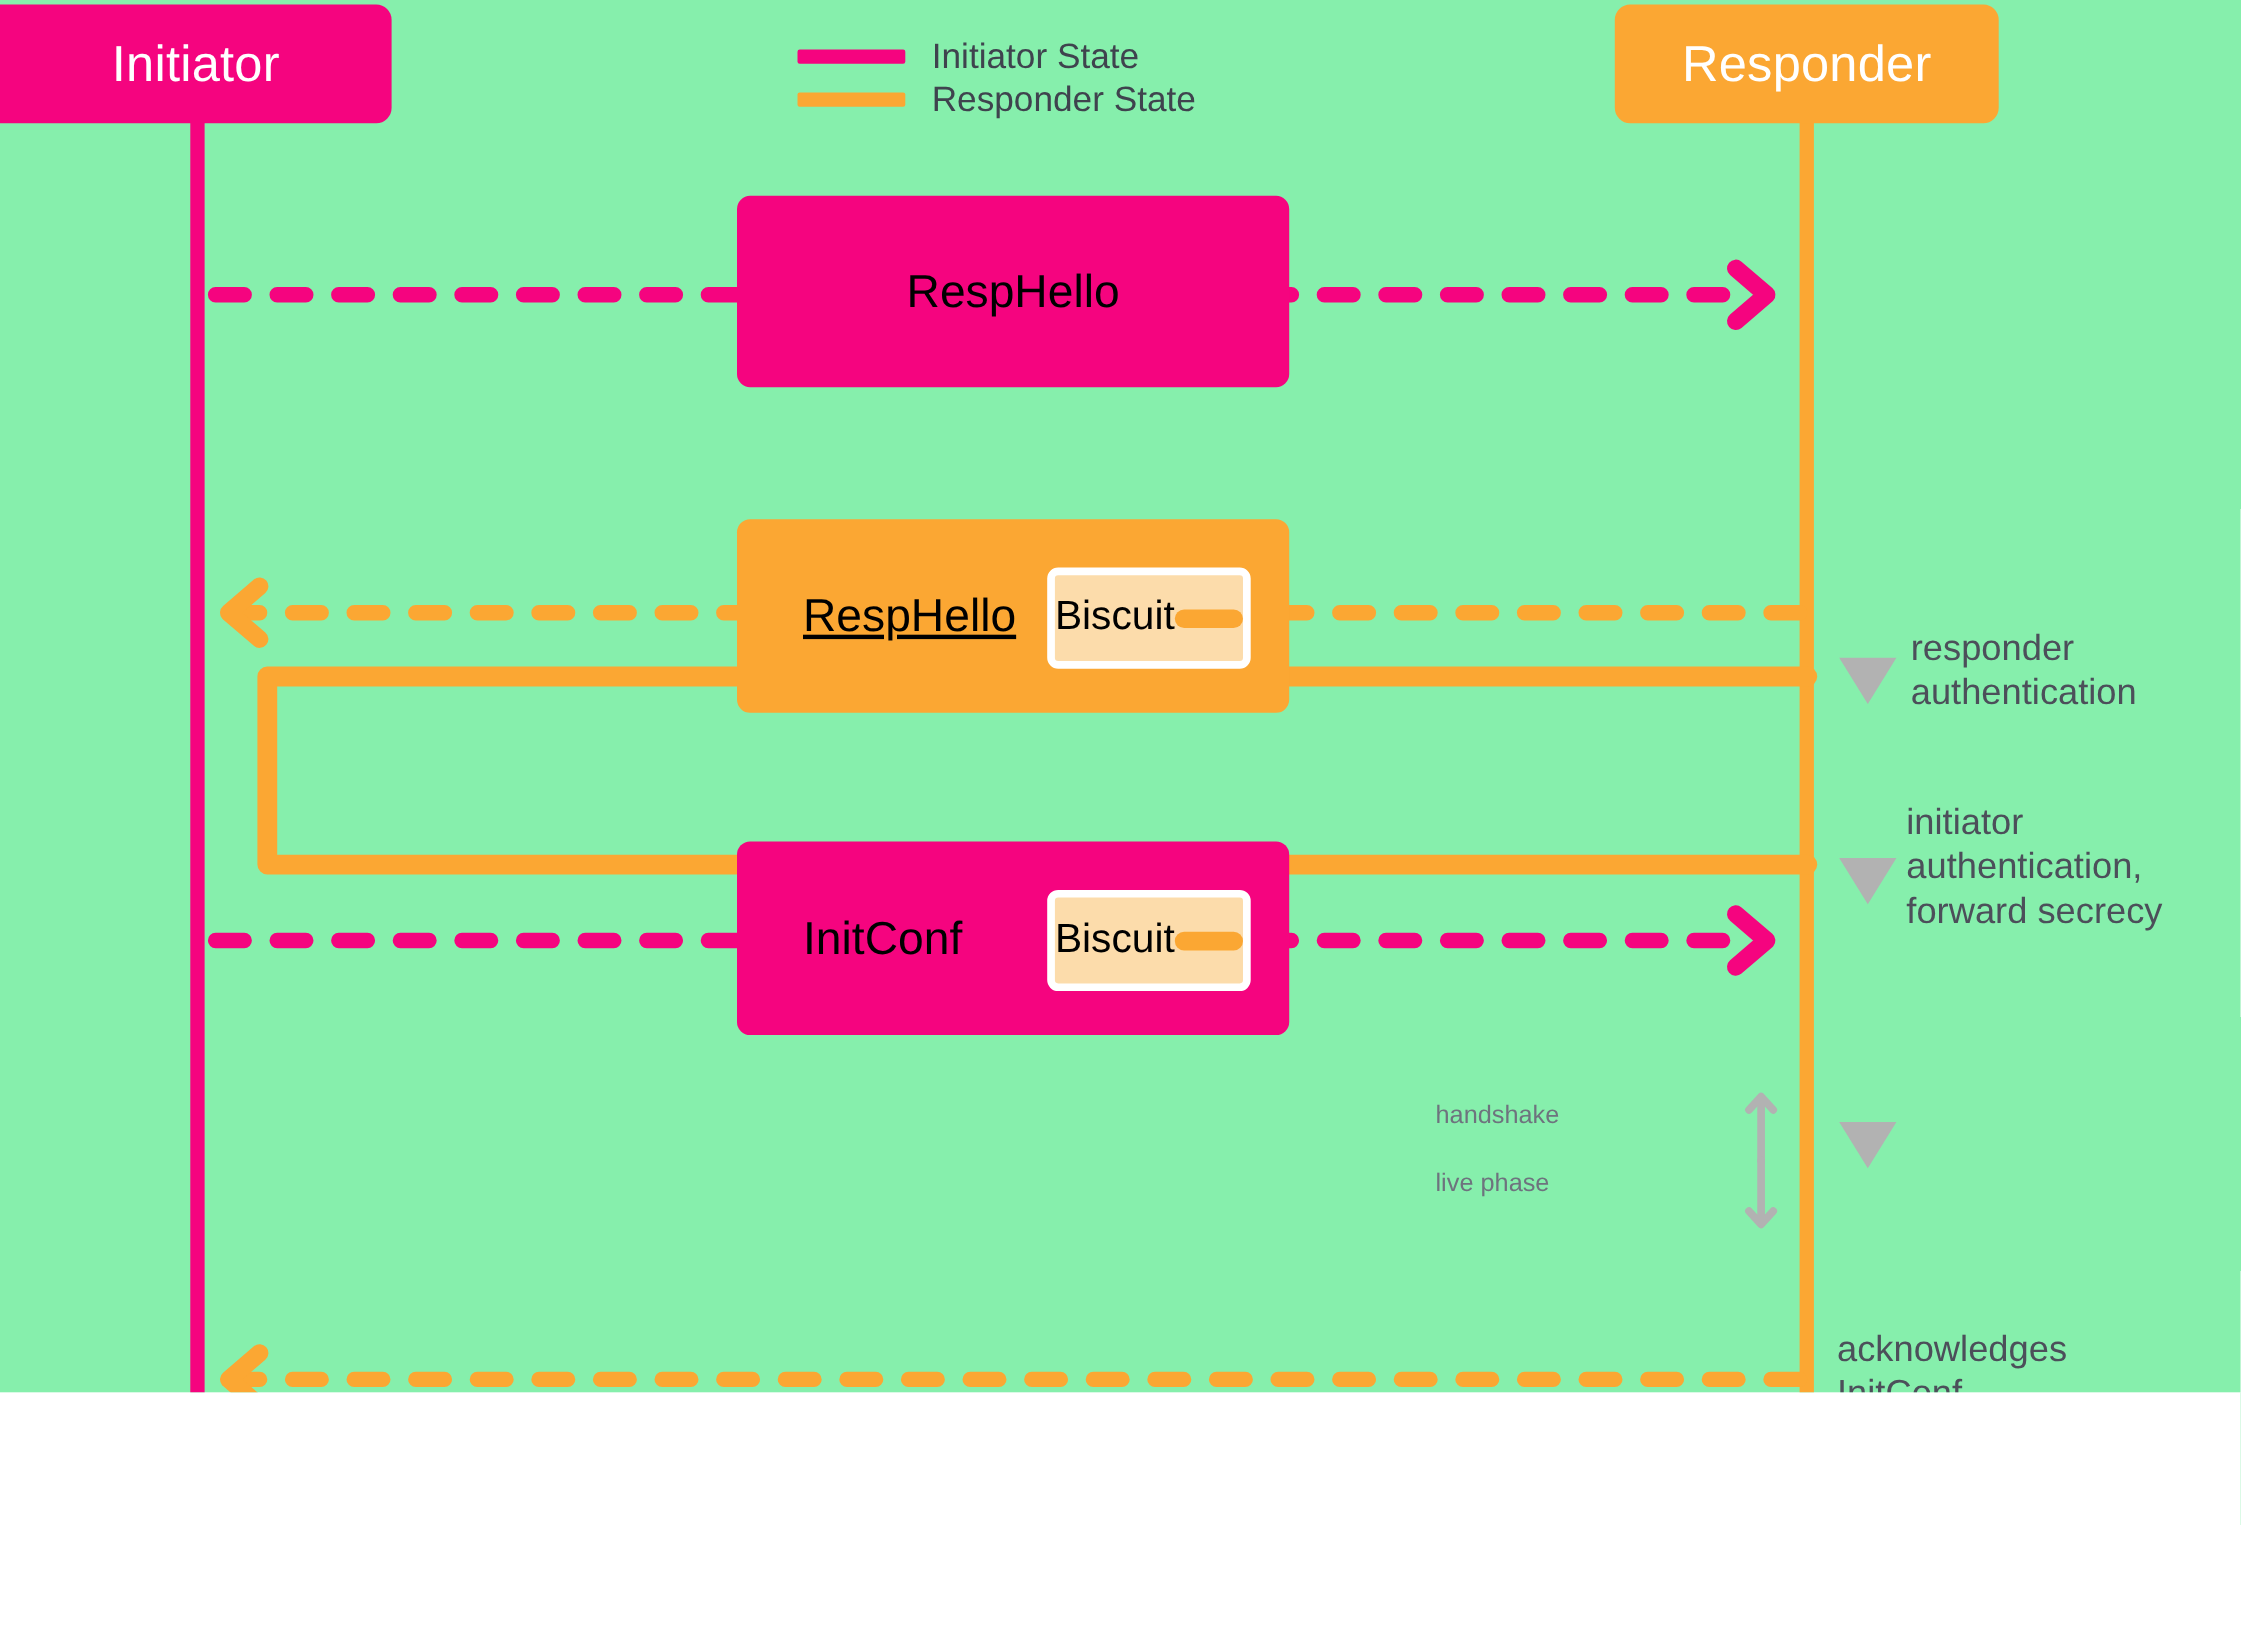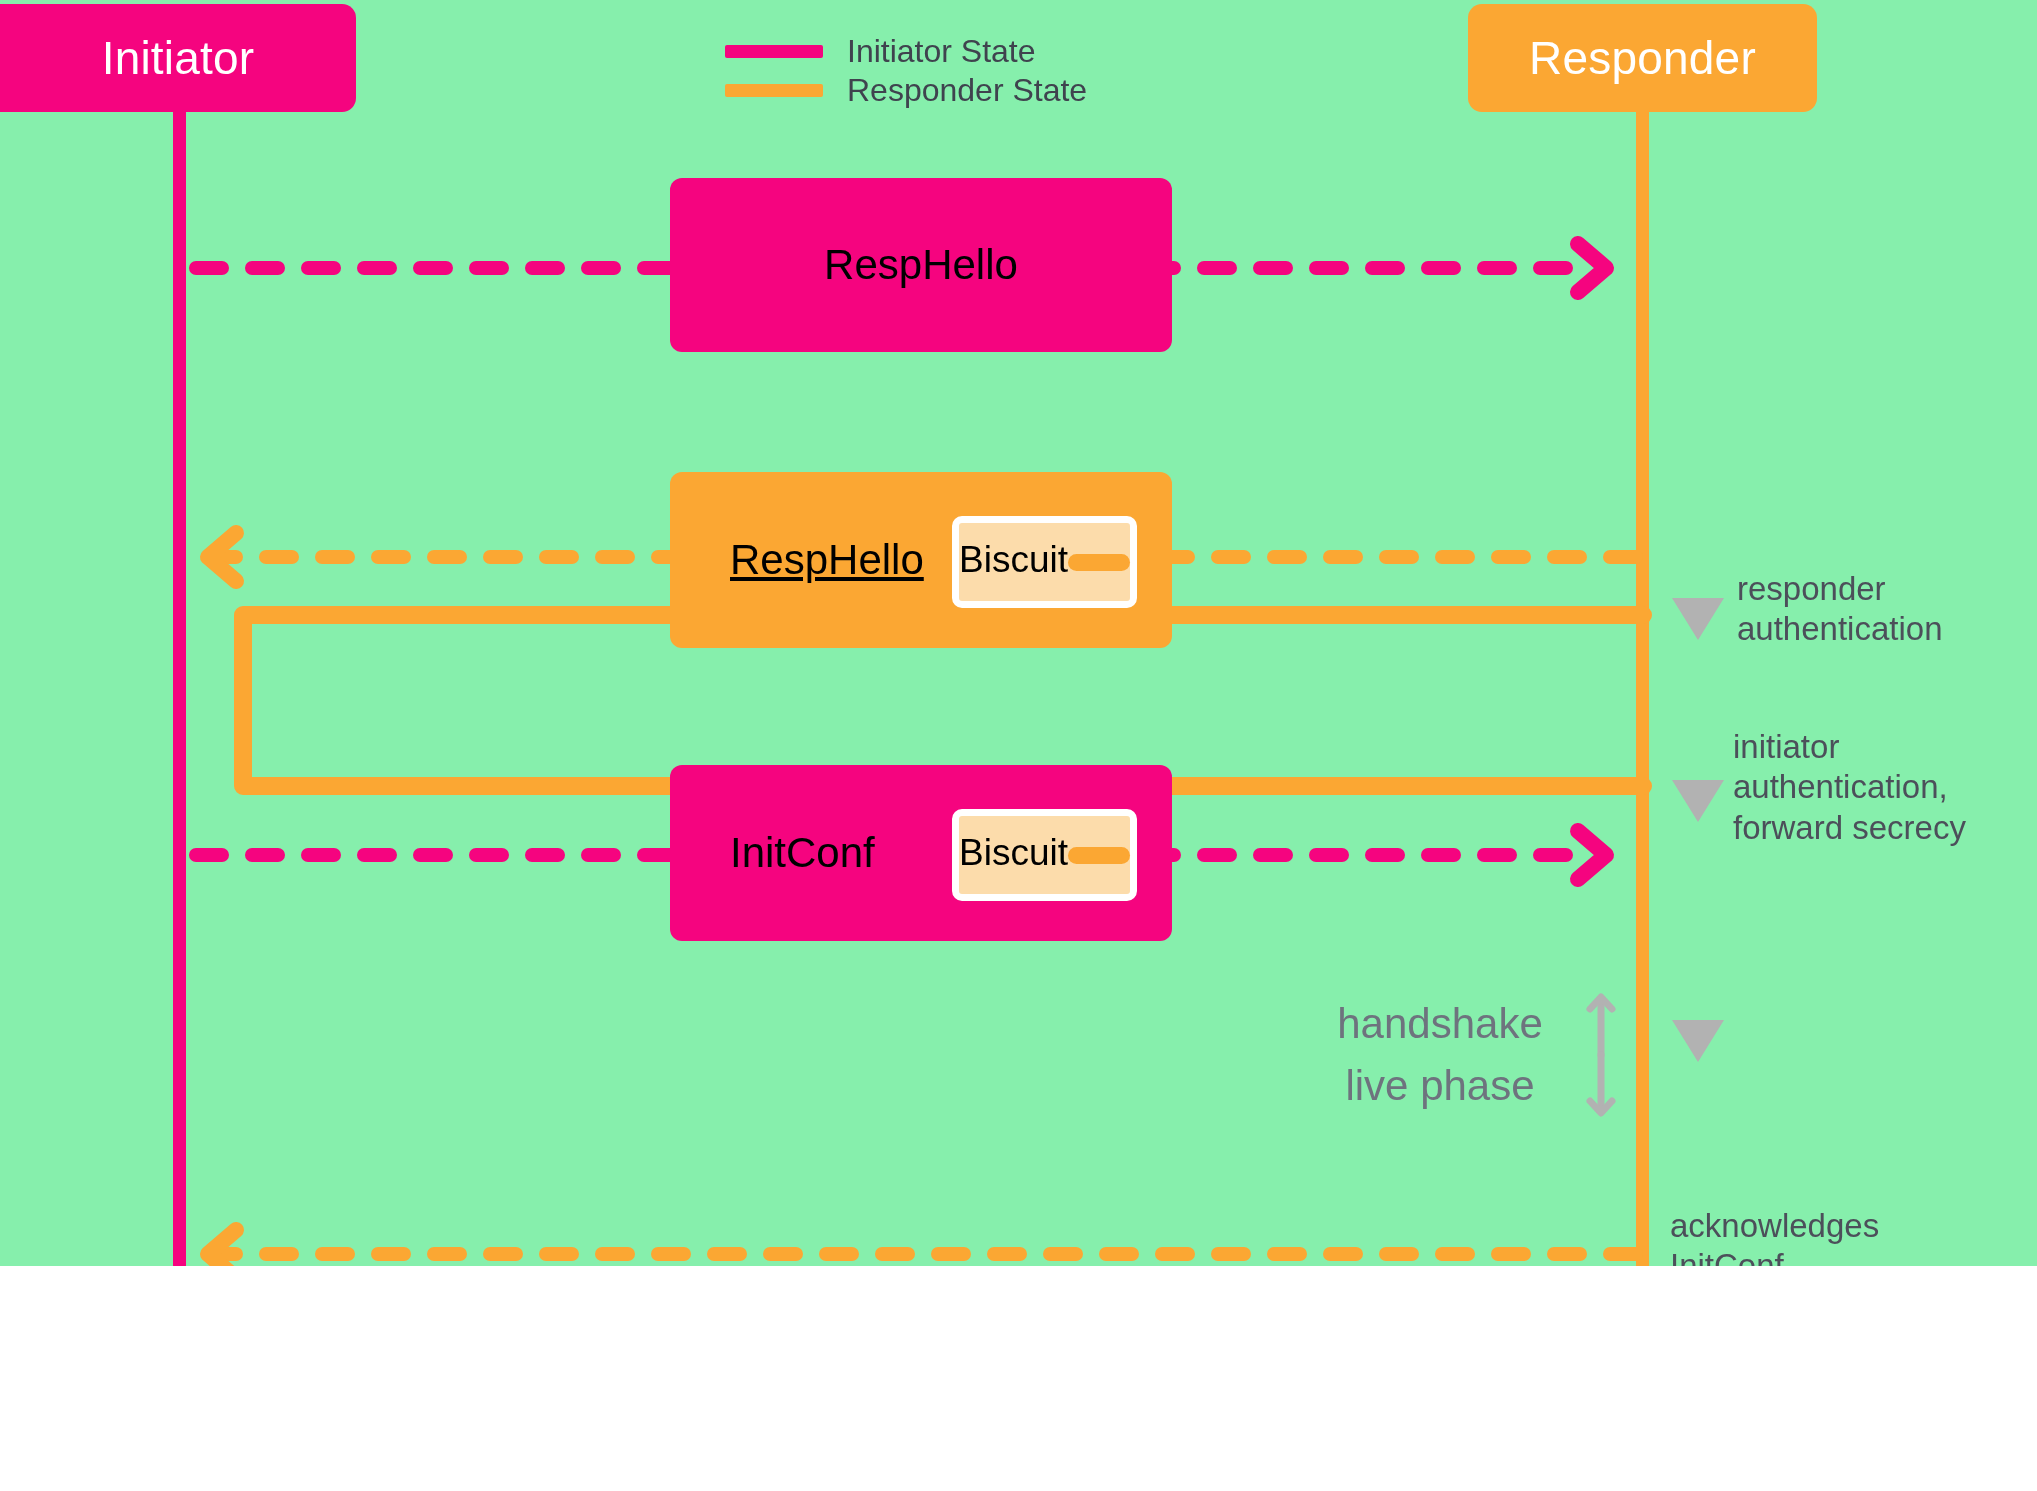--- a/index.html
+++ b/index.html
@@ -87,24 +87,24 @@
   
   .annot {
     position: absolute;
     font-size: 33px;
     line-height: 1.22;
     color: #4C4F5A;
     white-space: pre-line;
   }
   .phase-label {
     position: absolute;
-    font-size: 42px;
+    font-size: 23px;
     color: #6E737E;
     white-space: nowrap;
-    text-align: center;
+    text-align: left;
   }
 
   
   .legend-row {
     position: absolute;
     display: flex;
     align-items: center;
   }
   .legend-swatch {
     width: 98px;

